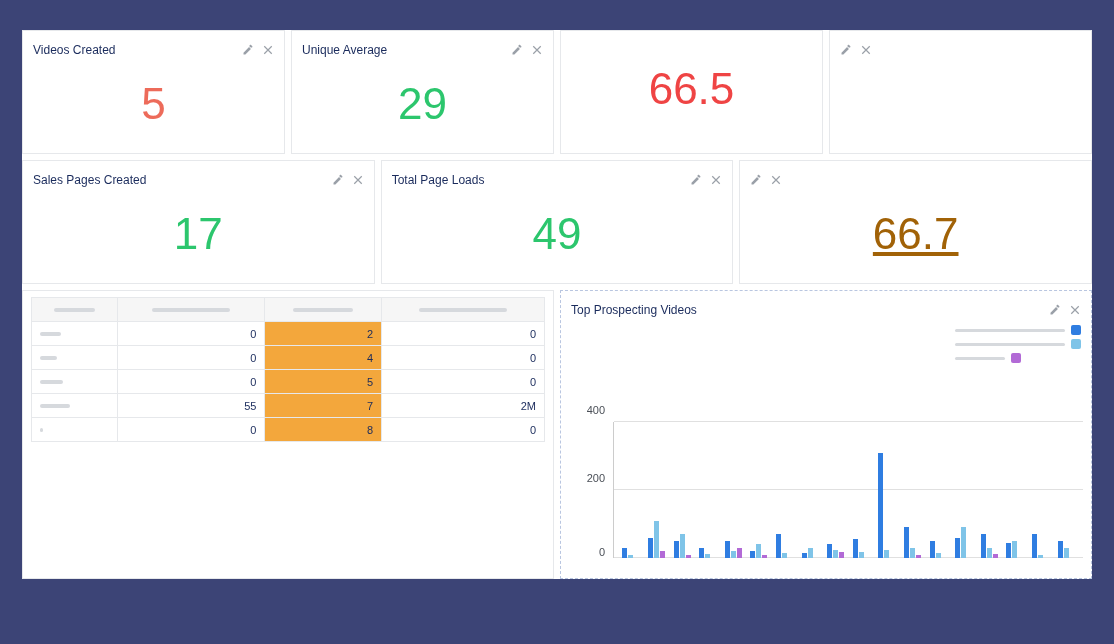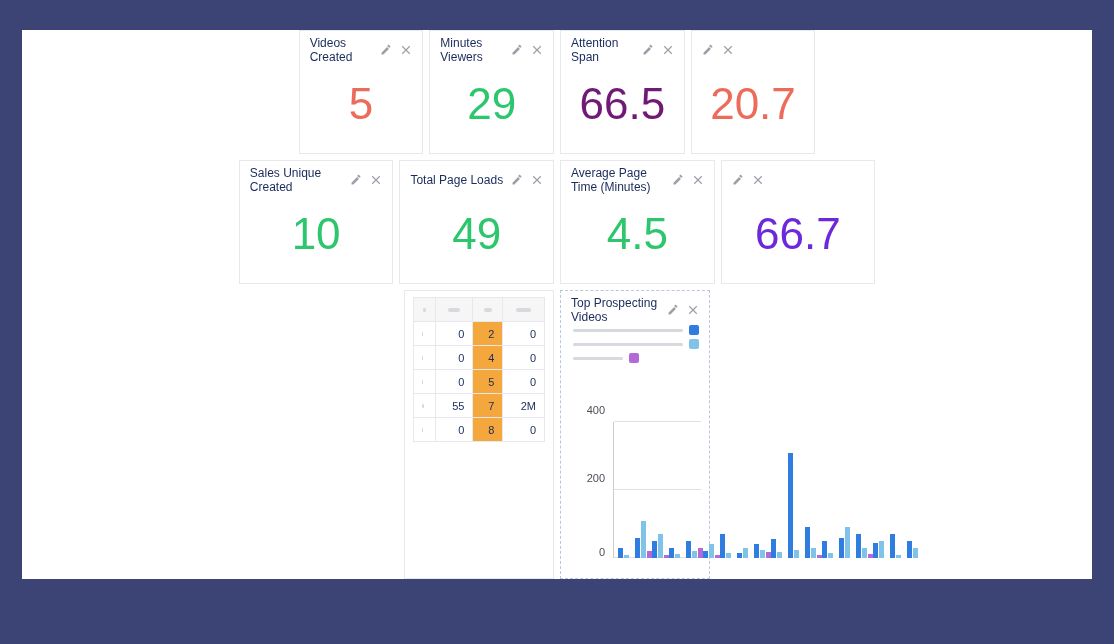--- a/index.html
+++ b/index.html
@@ -16,21 +16,20 @@
     height: 644px;
     padding: 30px 22px 65px 22px;
   }
   .board {
     background: #fff;
     width: 100%;
     height: 100%;
     display: flex;
     flex-direction: column;
     gap: 6px;
-    align-items: center;
   }
   .row {
     display: flex;
     gap: 6px;
   }
   .row-metrics { height: 124px; }
   .row-charts { flex: 1; min-height: 0; }
   .card {
     flex: 1;
     background: #fff;
@@ -68,22 +67,22 @@
     flex: 1;
     display: flex;
     align-items: center;
     justify-content: center;
     font-size: 44px;
     font-weight: 400;
     padding-bottom: 6px;
   }
   .c-red    { color: #ed6b5a; }
   .c-green  { color: #2cc66d; }
-  .c-yellow { color: #701a75; }
-  .c-orange { color: #6d28d9; }
+  .c-yellow { color: #ef4444; }
+  .c-orange { color: #a16207; text-decoration: underline; }
 
   
   .table-card { flex: 1; }
   .tbl-wrap { padding: 6px 8px 8px 8px; }
   table.sales {
     width: 100%;
     border-collapse: collapse;
     font-size: 11px;
   }
   table.sales th, table.sales td {
@@ -190,127 +189,93 @@
                 <svg viewBox="0 0 16 16" width="12" height="12">
                   <path stroke="#9aa0a8" stroke-width="1.6" d="M3 3l10 10M13 3L3 13"></path>
                 </svg>
               </span>
             </div>
           </div>
           <div class="metric-value c-red">5</div>
         </div>
         <div class="card">
           <div class="card-header">
-            <div class="card-title">Minutes Viewers</div>
+            <div class="card-title">Unique Average</div>
             <div class="card-actions">
               <span class="icon-edit">
                 <svg viewBox="0 0 16 16" width="12" height="12">
                   <path fill="#9aa0a8" d="M2 11.5V14h2.5l7.4-7.4-2.5-2.5L2 11.5zM13.7 4.3c.4-.4.4-1 0-1.4l-1.6-1.6c-.4-.4-1-.4-1.4 0l-1.2 1.2 2.5 2.5 1.7-.7z"></path>
                 </svg>
               </span>
               <span class="icon-close">
                 <svg viewBox="0 0 16 16" width="12" height="12">
                   <path stroke="#9aa0a8" stroke-width="1.6" d="M3 3l10 10M13 3L3 13"></path>
                 </svg>
               </span>
             </div>
           </div>
           <div class="metric-value c-green">29</div>
         </div>
         <div class="card">
-          <div class="card-header">
-            <div class="card-title">Attention Span</div>
-            <div class="card-actions">
-              <span class="icon-edit">
-                <svg viewBox="0 0 16 16" width="12" height="12">
-                  <path fill="#9aa0a8" d="M2 11.5V14h2.5l7.4-7.4-2.5-2.5L2 11.5zM13.7 4.3c.4-.4.4-1 0-1.4l-1.6-1.6c-.4-.4-1-.4-1.4 0l-1.2 1.2 2.5 2.5 1.7-.7z"></path>
-                </svg>
-              </span>
-              <span class="icon-close">
-                <svg viewBox="0 0 16 16" width="12" height="12">
-                  <path stroke="#9aa0a8" stroke-width="1.6" d="M3 3l10 10M13 3L3 13"></path>
-                </svg>
-              </span>
-            </div>
-          </div>
           <div class="metric-value c-yellow">66.5</div>
         </div>
         <div class="card">
           <div class="card-header">
             <div class="card-actions">
               <span class="icon-edit">
                 <svg viewBox="0 0 16 16" width="12" height="12">
                   <path fill="#9aa0a8" d="M2 11.5V14h2.5l7.4-7.4-2.5-2.5L2 11.5zM13.7 4.3c.4-.4.4-1 0-1.4l-1.6-1.6c-.4-.4-1-.4-1.4 0l-1.2 1.2 2.5 2.5 1.7-.7z"></path>
                 </svg>
               </span>
               <span class="icon-close">
                 <svg viewBox="0 0 16 16" width="12" height="12">
                   <path stroke="#9aa0a8" stroke-width="1.6" d="M3 3l10 10M13 3L3 13"></path>
                 </svg>
               </span>
             </div>
           </div>
-          <div class="metric-value c-red">20.7</div>
         </div>
       </div>
 
     <div class="row row-metrics" id="row2">
         <div class="card">
           <div class="card-header">
-            <div class="card-title">Sales Unique Created</div>
-            <div class="card-actions">
-              <span class="icon-edit">
-                <svg viewBox="0 0 16 16" width="12" height="12">
-                  <path fill="#9aa0a8" d="M2 11.5V14h2.5l7.4-7.4-2.5-2.5L2 11.5zM13.7 4.3c.4-.4.4-1 0-1.4l-1.6-1.6c-.4-.4-1-.4-1.4 0l-1.2 1.2 2.5 2.5 1.7-.7z"></path>
-                </svg>
-              </span>
-              <span class="icon-close">
-                <svg viewBox="0 0 16 16" width="12" height="12">
-                  <path stroke="#9aa0a8" stroke-width="1.6" d="M3 3l10 10M13 3L3 13"></path>
-                </svg>
-              </span>
-            </div>
-          </div>
-          <div class="metric-value c-green">10</div>
+            <div class="card-title">Sales Pages Created</div>
+            <div class="card-actions">
+              <span class="icon-edit">
+                <svg viewBox="0 0 16 16" width="12" height="12">
+                  <path fill="#9aa0a8" d="M2 11.5V14h2.5l7.4-7.4-2.5-2.5L2 11.5zM13.7 4.3c.4-.4.4-1 0-1.4l-1.6-1.6c-.4-.4-1-.4-1.4 0l-1.2 1.2 2.5 2.5 1.7-.7z"></path>
+                </svg>
+              </span>
+              <span class="icon-close">
+                <svg viewBox="0 0 16 16" width="12" height="12">
+                  <path stroke="#9aa0a8" stroke-width="1.6" d="M3 3l10 10M13 3L3 13"></path>
+                </svg>
+              </span>
+            </div>
+          </div>
+          <div class="metric-value c-green">17</div>
         </div>
         <div class="card">
           <div class="card-header">
             <div class="card-title">Total Page Loads</div>
             <div class="card-actions">
               <span class="icon-edit">
                 <svg viewBox="0 0 16 16" width="12" height="12">
                   <path fill="#9aa0a8" d="M2 11.5V14h2.5l7.4-7.4-2.5-2.5L2 11.5zM13.7 4.3c.4-.4.4-1 0-1.4l-1.6-1.6c-.4-.4-1-.4-1.4 0l-1.2 1.2 2.5 2.5 1.7-.7z"></path>
                 </svg>
               </span>
               <span class="icon-close">
                 <svg viewBox="0 0 16 16" width="12" height="12">
                   <path stroke="#9aa0a8" stroke-width="1.6" d="M3 3l10 10M13 3L3 13"></path>
                 </svg>
               </span>
             </div>
           </div>
           <div class="metric-value c-green">49</div>
-        </div>
-        <div class="card">
-          <div class="card-header">
-            <div class="card-title">Average Page Time (Minutes)</div>
-            <div class="card-actions">
-              <span class="icon-edit">
-                <svg viewBox="0 0 16 16" width="12" height="12">
-                  <path fill="#9aa0a8" d="M2 11.5V14h2.5l7.4-7.4-2.5-2.5L2 11.5zM13.7 4.3c.4-.4.4-1 0-1.4l-1.6-1.6c-.4-.4-1-.4-1.4 0l-1.2 1.2 2.5 2.5 1.7-.7z"></path>
-                </svg>
-              </span>
-              <span class="icon-close">
-                <svg viewBox="0 0 16 16" width="12" height="12">
-                  <path stroke="#9aa0a8" stroke-width="1.6" d="M3 3l10 10M13 3L3 13"></path>
-                </svg>
-              </span>
-            </div>
-          </div>
-          <div class="metric-value c-green">4.5</div>
         </div>
         <div class="card">
           <div class="card-header">
             <div class="card-actions">
               <span class="icon-edit">
                 <svg viewBox="0 0 16 16" width="12" height="12">
                   <path fill="#9aa0a8" d="M2 11.5V14h2.5l7.4-7.4-2.5-2.5L2 11.5zM13.7 4.3c.4-.4.4-1 0-1.4l-1.6-1.6c-.4-.4-1-.4-1.4 0l-1.2 1.2 2.5 2.5 1.7-.7z"></path>
                 </svg>
               </span>
               <span class="icon-close">

